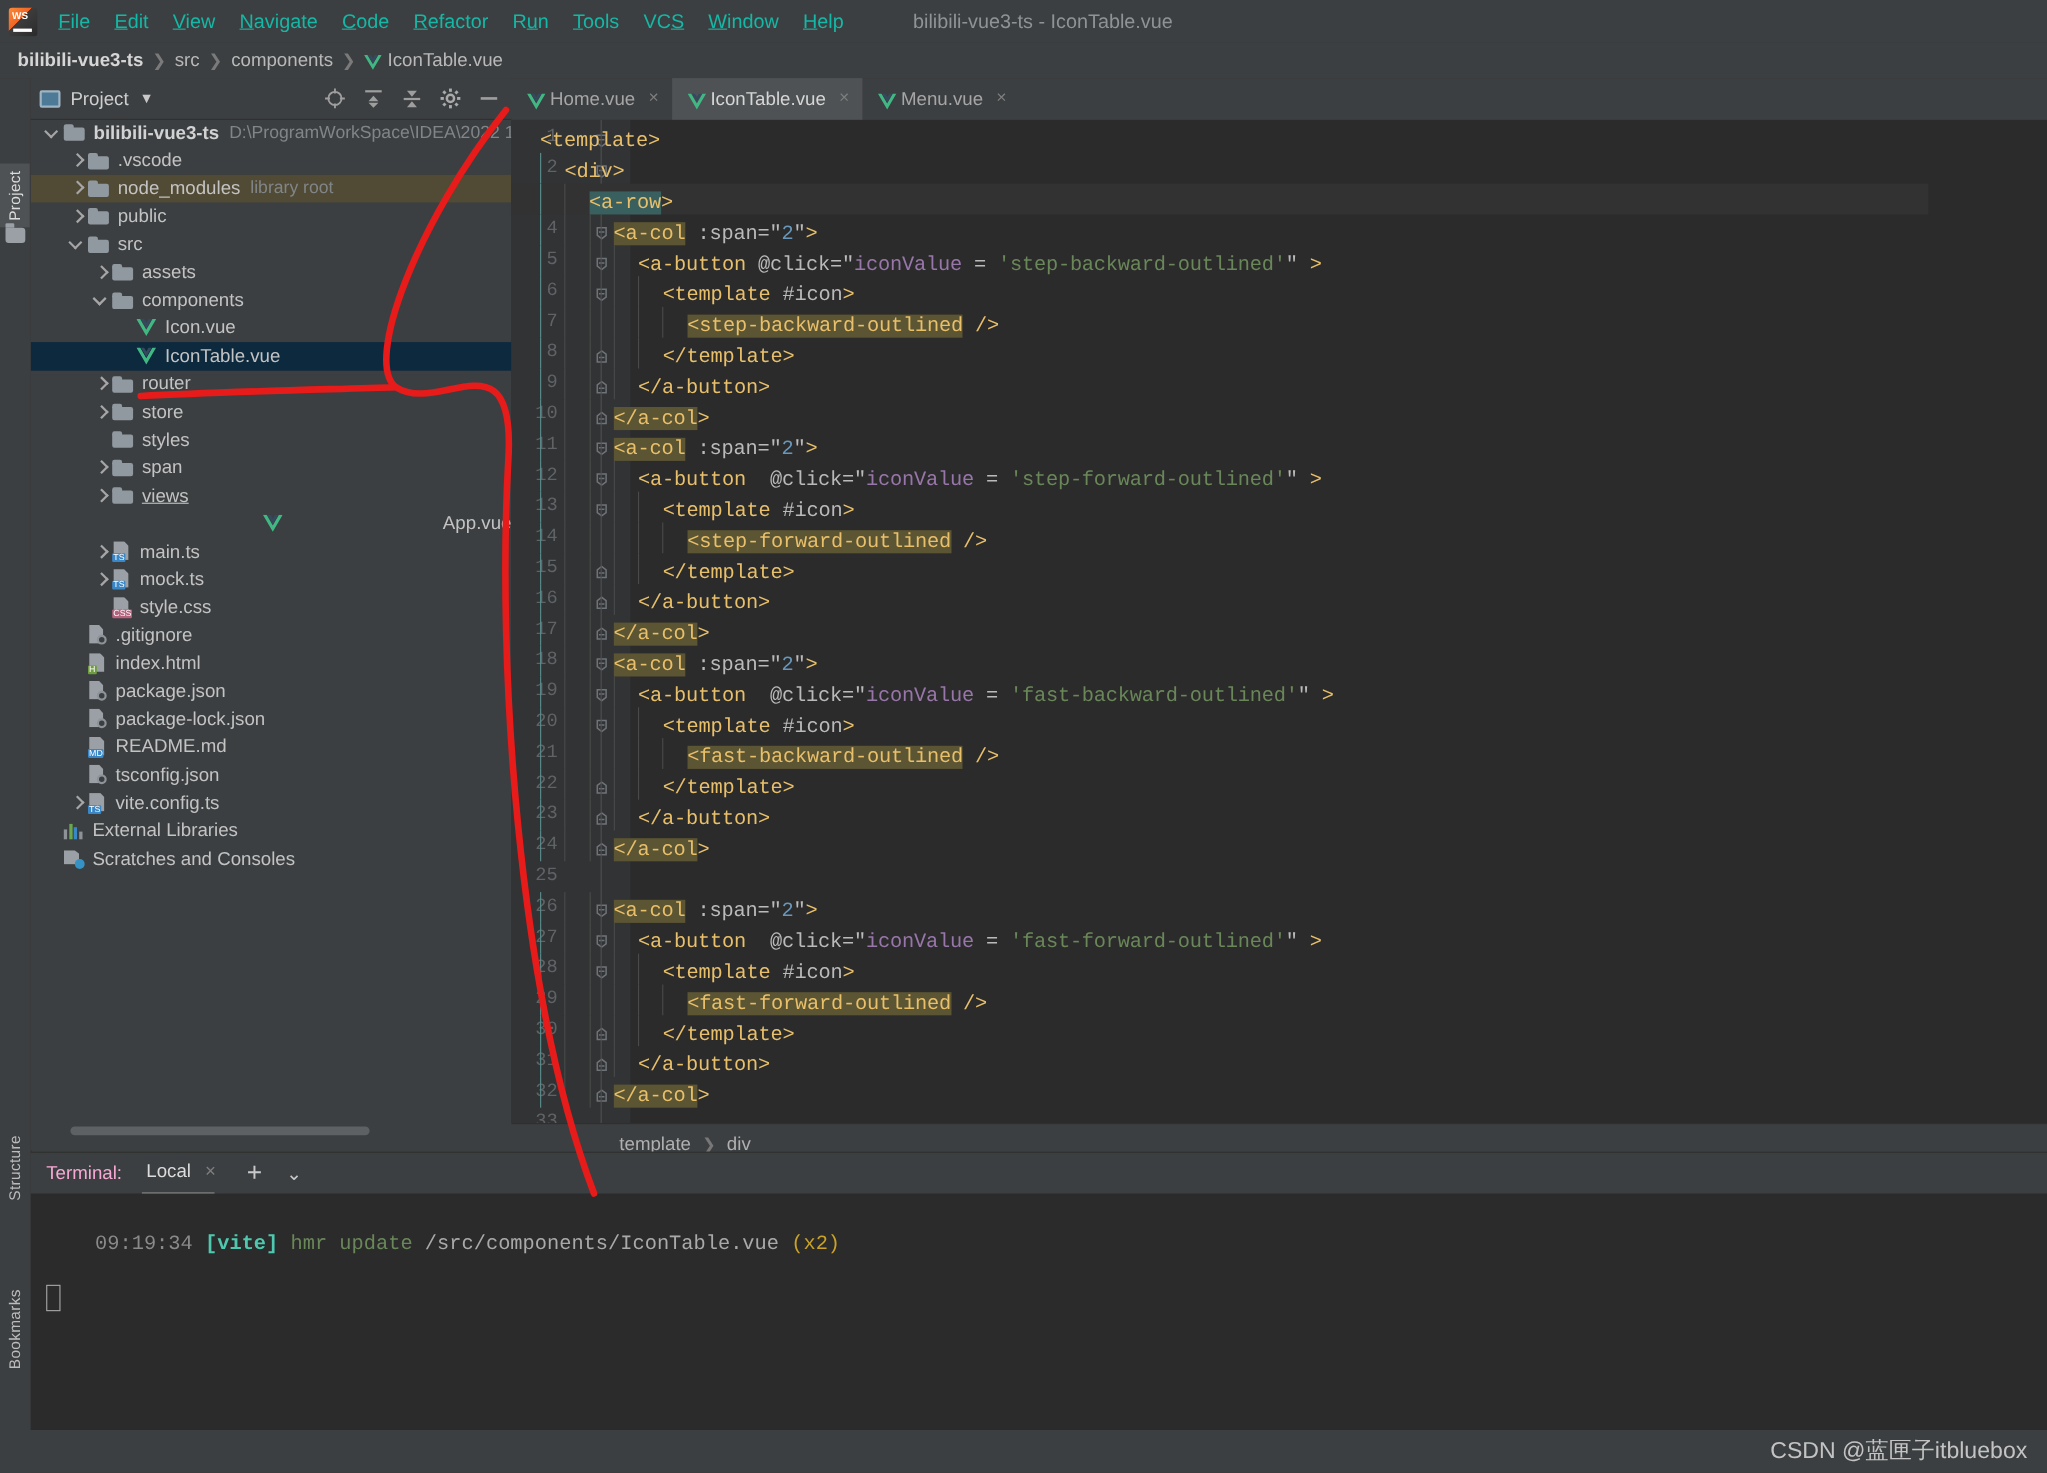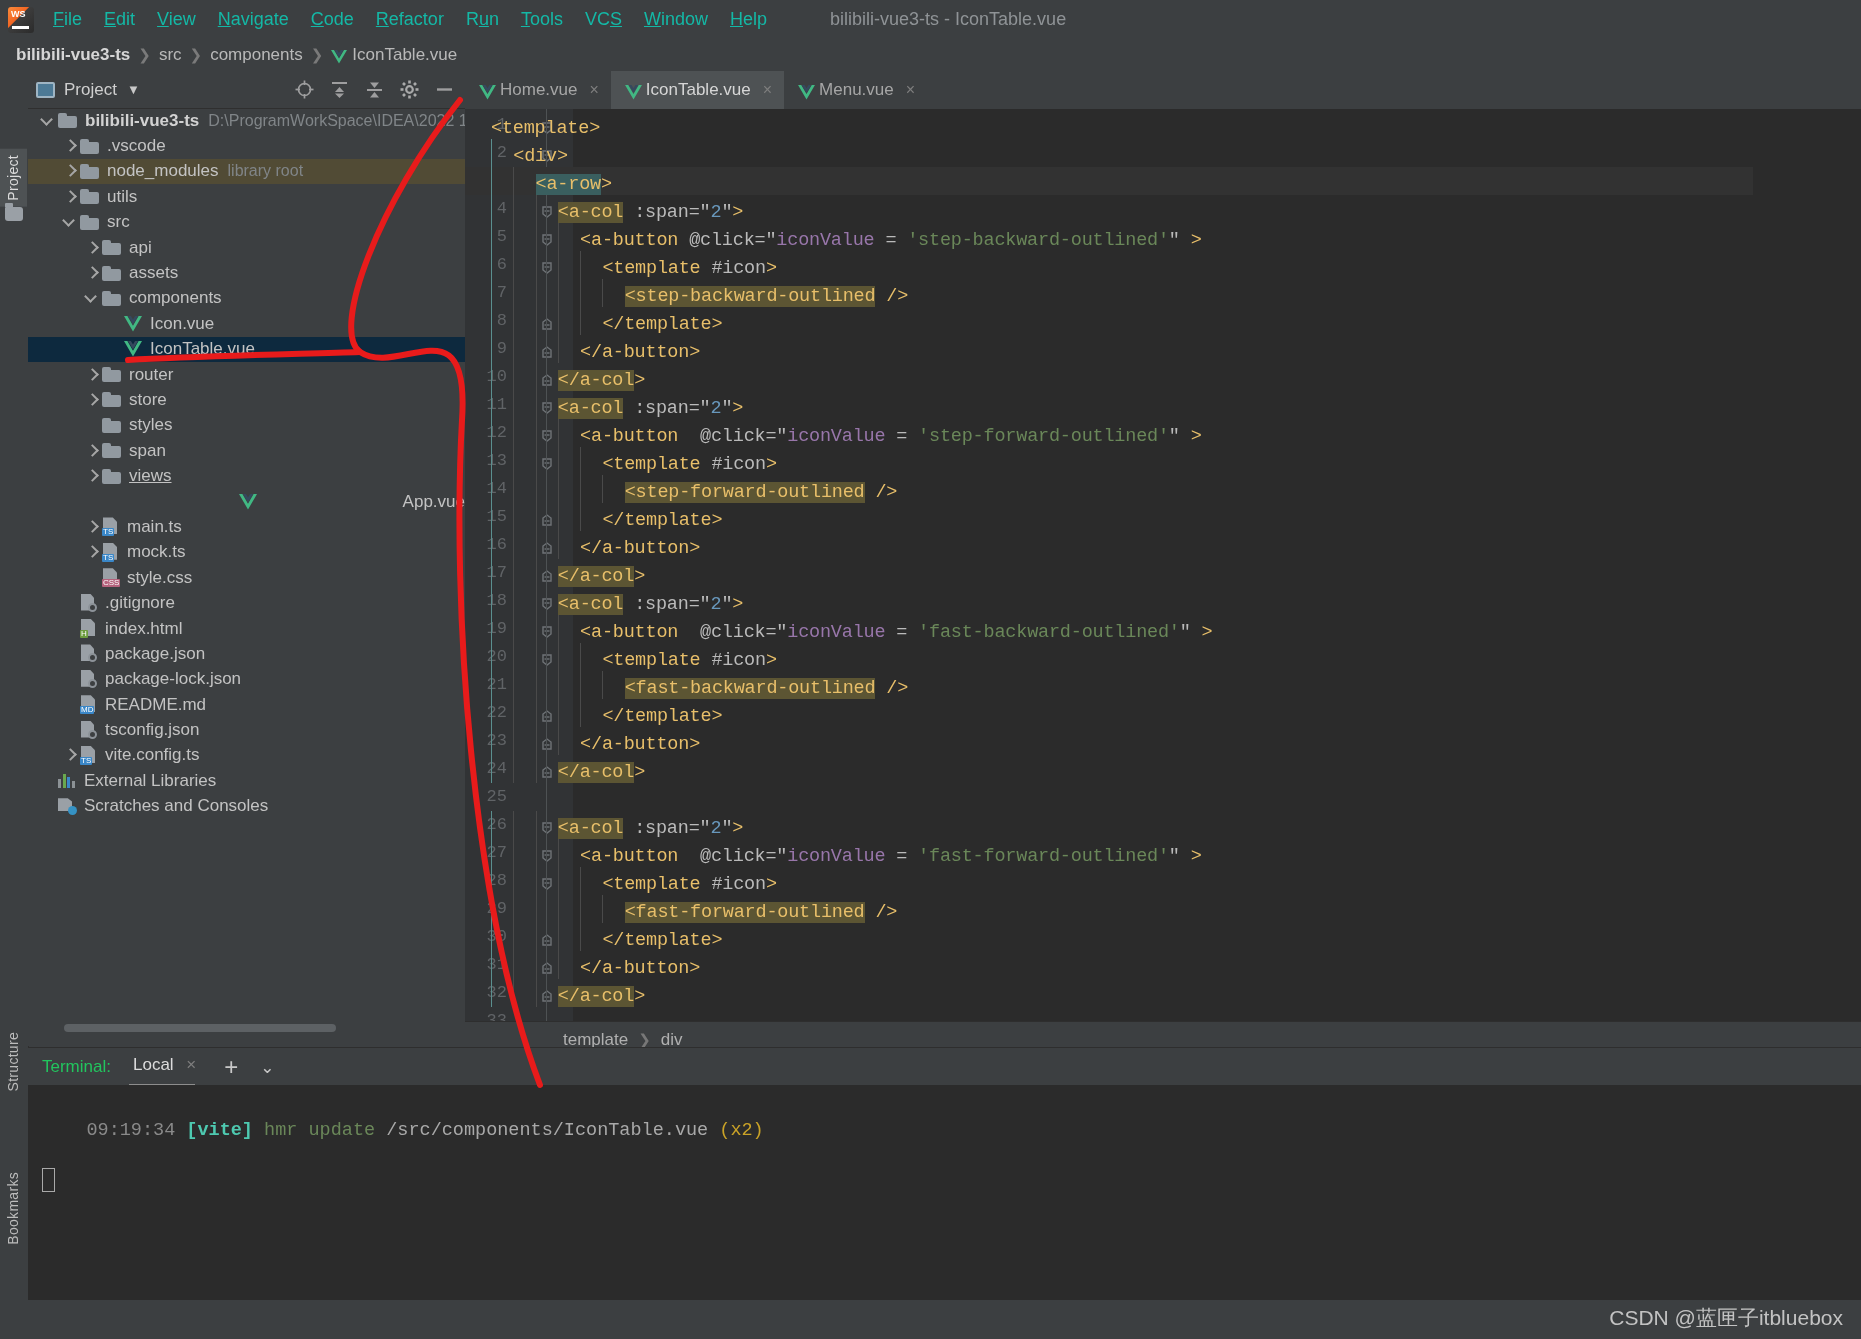--- a/index.html
+++ b/index.html
@@ -143,21 +143,21 @@
     display:flex;align-items:center;padding-left:98px;border-top:1px solid #2e2e2e;
   }
   #ed-crumb span{font-size:17px;color:#b0b0b0;}
   #ed-crumb .sep{color:#777;margin:0 10px;font-size:15px;}
 
   
   #term-header{
     position:absolute;left:28px;top:1047px;width:1833px;height:38px;background:#3c3f41;
     display:flex;align-items:center;padding-left:14px;border-top:1px solid #2e2e2e;
   }
-  #term-header .lbl{font-size:17px;color:#22c55e;margin-right:22px;}
+  #term-header .lbl{font-size:17px;color:#f9a8d4;margin-right:22px;}
   #term-header .ttab{font-size:17px;color:#dcdcdc;position:relative;padding-bottom:4px;}
   #term-header .ttab .x{color:#7e7e7e;margin-left:8px;}
   #term-header .ttab:after{content:"";position:absolute;left:-4px;bottom:-8px;width:66px;height:3px;background:#8d8d8d;}
   #term-header .plus{font-size:24px;color:#c8c8c8;margin-left:28px;cursor:pointer;}
   #term-header .chev{font-size:17px;color:#c8c8c8;margin-left:22px;cursor:pointer;}
   #terminal{
     position:absolute;left:28px;top:1085px;width:1833px;height:254px;background:#2b2b2b;
     padding:14px 0 0 14px;box-sizing:border-box;
   }
   #term-line{font-family:"Liberation Mono","DejaVu Sans Mono",monospace;font-size:18.5px;white-space:pre;}
@@ -301,37 +301,29 @@
         </span>
         <span class="tname">node_modules</span>
         <span class="tsub">library root</span>
       </div>
       <div class="trow" style="padding-left: 34px;">
         <span class="arrow r"></span>
         <span class="fold">
           <span class="t"></span>
           <span class="b"></span>
         </span>
-        <span class="tname">utils</span>
+        <span class="tname">public</span>
       </div>
       <div class="trow" style="padding-left: 34px;">
         <span class="arrow d"></span>
         <span class="fold">
           <span class="t"></span>
           <span class="b"></span>
         </span>
         <span class="tname">src</span>
-      </div>
-      <div class="trow" style="padding-left: 56px;">
-        <span class="arrow r"></span>
-        <span class="fold">
-          <span class="t"></span>
-          <span class="b"></span>
-        </span>
-        <span class="tname">api</span>
       </div>
       <div class="trow" style="padding-left: 56px;">
         <span class="arrow r"></span>
         <span class="fold">
           <span class="t"></span>
           <span class="b"></span>
         </span>
         <span class="tname">assets</span>
       </div>
       <div class="trow" style="padding-left: 56px;">

